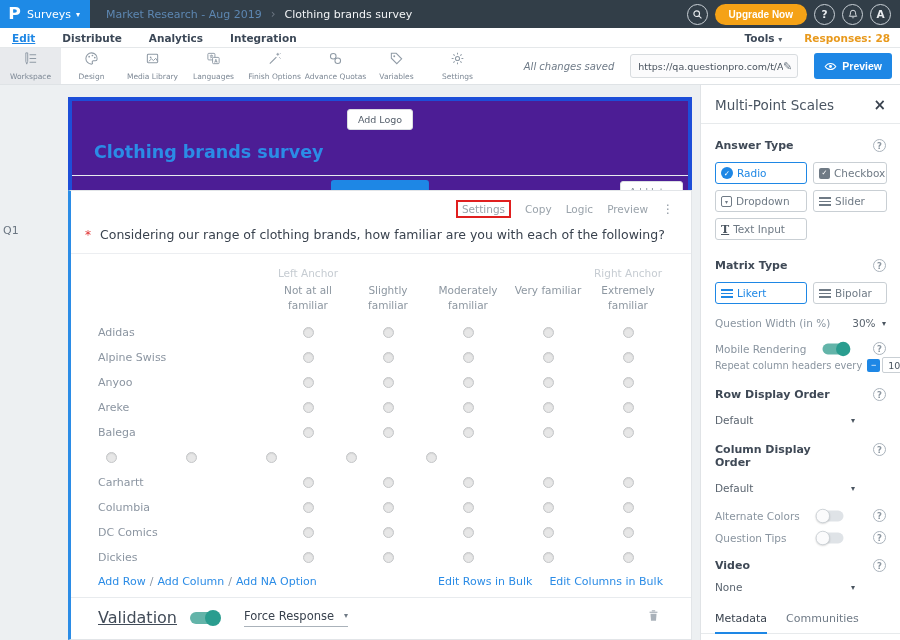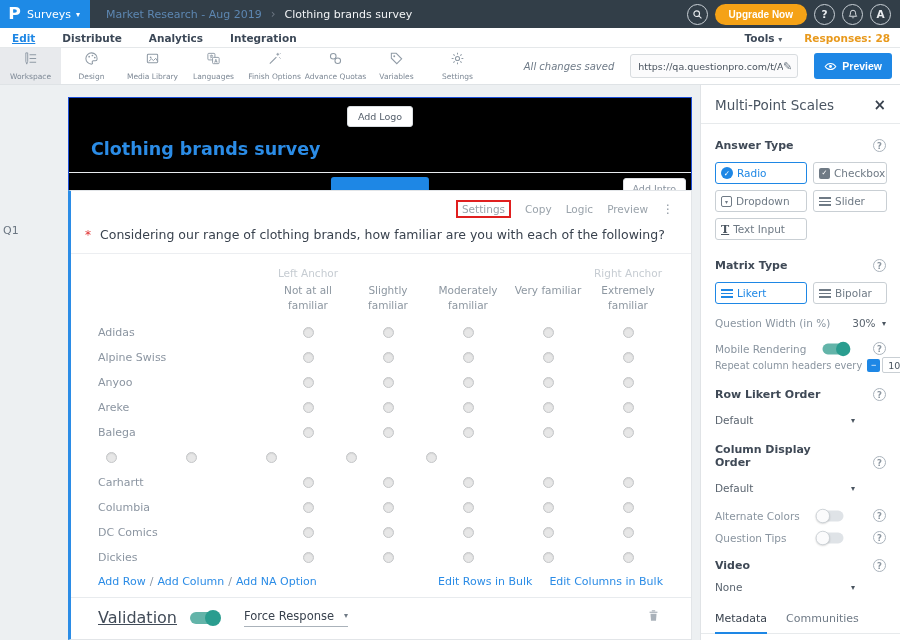--- a/index.html
+++ b/index.html
@@ -40,21 +40,21 @@
   .saved-status { font-size:10px; font-style:italic; color:#6e7a87; white-space:nowrap; }
   .url-box { display:flex; align-items:center; width:168px; height:24px; background:#fbfbfc; border:1px solid #d8dcdf; border-radius:3px; padding:0 5px 0 7px; }
   .url-input { border:none; background:transparent; outline:none; flex:1; font-size:9.5px; color:#4a545f; font-family:"DejaVu Sans","Liberation Sans",sans-serif; min-width:0; }
   .url-pencil { font-size:11px; color:#6f7a85; cursor:pointer; }
   .preview-btn { background:#1e87e5; color:#fff; border:none; border-radius:3px; height:26px; padding:0 10px; font-size:10.5px; font-weight:bold; display:flex; align-items:center; gap:5px; cursor:pointer; }
 
   
   .main { position:absolute; top:85px; left:0; width:700px; bottom:0; }
   .q-index { position:absolute; left:3px; top:139px; font-size:11px; color:#6b7682; }
 
-  .survey-card { position:absolute; left:68px; top:12px; width:624px; background:#000000; border:1px solid #1d4ed8; }
+  .survey-card { position:absolute; left:68px; top:12px; width:624px; background:#4c1d95; border:4px solid #1d4ed8; }
   .add-logo-btn { display:block; margin:8px auto 0; background:#fff; border:1px solid #d9dde1; border-radius:3px; font-size:9.5px; color:#555f6b; padding:4px 10px; cursor:pointer; font-family:inherit; }
   .survey-title { margin:12px 0 13px 22px; font-size:17.5px; color:#2b8ce6; }
   .survey-actions { border-top:1px solid #e8ebee; position:relative; height:29px; }
   .add-question-btn { position:absolute; left:50%; transform:translateX(-50%); top:4px; background:#1e87e5; color:#fff; border:none; border-radius:3px; font-size:10px; font-weight:bold; padding:14px 11px; cursor:pointer; font-family:inherit; }
   .add-intro-btn { position:absolute; right:5px; top:5px; background:#fff; border:1px solid #dcdfe3; border-radius:3px; color:#8a94a0; font-size:9.5px; padding:4px 9px; cursor:pointer; font-family:inherit; }
 
   
   .q-card { position:absolute; left:68px; top:105px; width:624px; height:450px; background:#fff; border:1px solid #e2e5e8; border-left:3px solid #2b8ce6; }
   .q-actions { position:absolute; top:9px; right:16px; display:flex; align-items:center; gap:14px; font-size:10.5px; color:#9aa3ab; }
   .q-action { cursor:pointer; }
@@ -94,21 +94,21 @@
   .toggle.off { background:#dfe3e7; }
   .toggle.off .knob { right:auto; left:-1px; background:#fbfbfc; border:1px solid #c9cfd4; box-shadow:0 1px 2px rgba(0,0,0,0.15); }
   .q-validation .toggle { margin-left:13px; }
 
   
   .panel { position:absolute; top:85px; right:0; width:200px; bottom:0; background:#fff; border-left:1px solid #e0e3e6; padding:12px 14px 0; overflow:hidden; }
   .panel-header { display:flex; align-items:center; }
   .panel-title { font-size:13.5px; color:#4a5562; }
   .panel-close { margin-left:auto; font-size:15px; font-weight:bold; color:#39424e; cursor:pointer; line-height:1; }
   .panel-divider { border-top:1px solid #e7eaec; margin:10px -14px 0; }
-  .sec-head { display:flex; align-items:flex-end; margin-top:15px;gap:34px; }
+  .sec-head { display:flex; align-items:flex-start; margin-top:15px;gap:34px; }
   .sec-label { font-size:11px; font-weight:bold; color:#3f4956; }
   .help { margin-left:auto; width:13px; height:13px; flex:none; border-radius:50%; border:1px solid #aab3bc; color:#8d97a1; font-size:8.5px; font-weight:bold; display:flex; align-items:center; justify-content:center; cursor:pointer; }
   .btn-grid { display:grid; grid-template-columns:92px 74px; column-gap:6px; row-gap:6px; margin-top:10px; }
   .type-btn { height:22px; border:1px solid #c9cfd4; border-radius:3px; background:#fff; display:flex; align-items:center; gap:4px; padding:0 5px; font-size:10.5px; color:#6f7a85; cursor:pointer; font-family:inherit; }
   .type-btn.selected { border:1.5px solid #1e87e5; color:#1e87e5; }
   .ic-radio { width:12px; height:12px; flex:none; border-radius:50%; background:#1e87e5; color:#fff; font-size:7.5px; display:flex; align-items:center; justify-content:center; }
   .ic-check { width:11px; height:11px; flex:none; border-radius:2px; background:#6f7a85; color:#fff; font-size:7px; display:flex; align-items:center; justify-content:center; }
   .ic-dd { width:11px; height:11px; flex:none; border:1.2px solid #6f7a85; border-radius:2px; color:#6f7a85; font-size:6px; display:flex; align-items:center; justify-content:center; }
   .ic-lines { width:12px; height:9px; flex:none; background:repeating-linear-gradient(to bottom, currentColor 0 1.6px, transparent 1.6px 3.7px); }
   .ic-text { font-size:11px; font-weight:bold; text-decoration:underline; color:#4a5560; font-family:"DejaVu Serif","Liberation Serif",serif; }
@@ -579,21 +579,21 @@
       <span class="prop-label" style="font-size:9.8px">Repeat column headers every</span>
       <span class="stepper">
         <button class="step-btn">−</button>
         <input class="step-input" value="10" style="">
 
       </span>
 
     </div>
 
     <div class="sec-head" style="margin-top:15px">
-      <span class="sec-label">Row Likert Order</span>
+      <span class="sec-label">Row Display Order</span>
       <span class="help">?</span>
     </div>
     <div class="select-row">
       <span class="prop-value">Default</span>
       <span class="dd-caret">▾</span>
     </div>
 
     <div class="sec-head" style="margin-top:17px">
       <span class="sec-label">Column Display Order</span>
       <span class="help">?</span>

